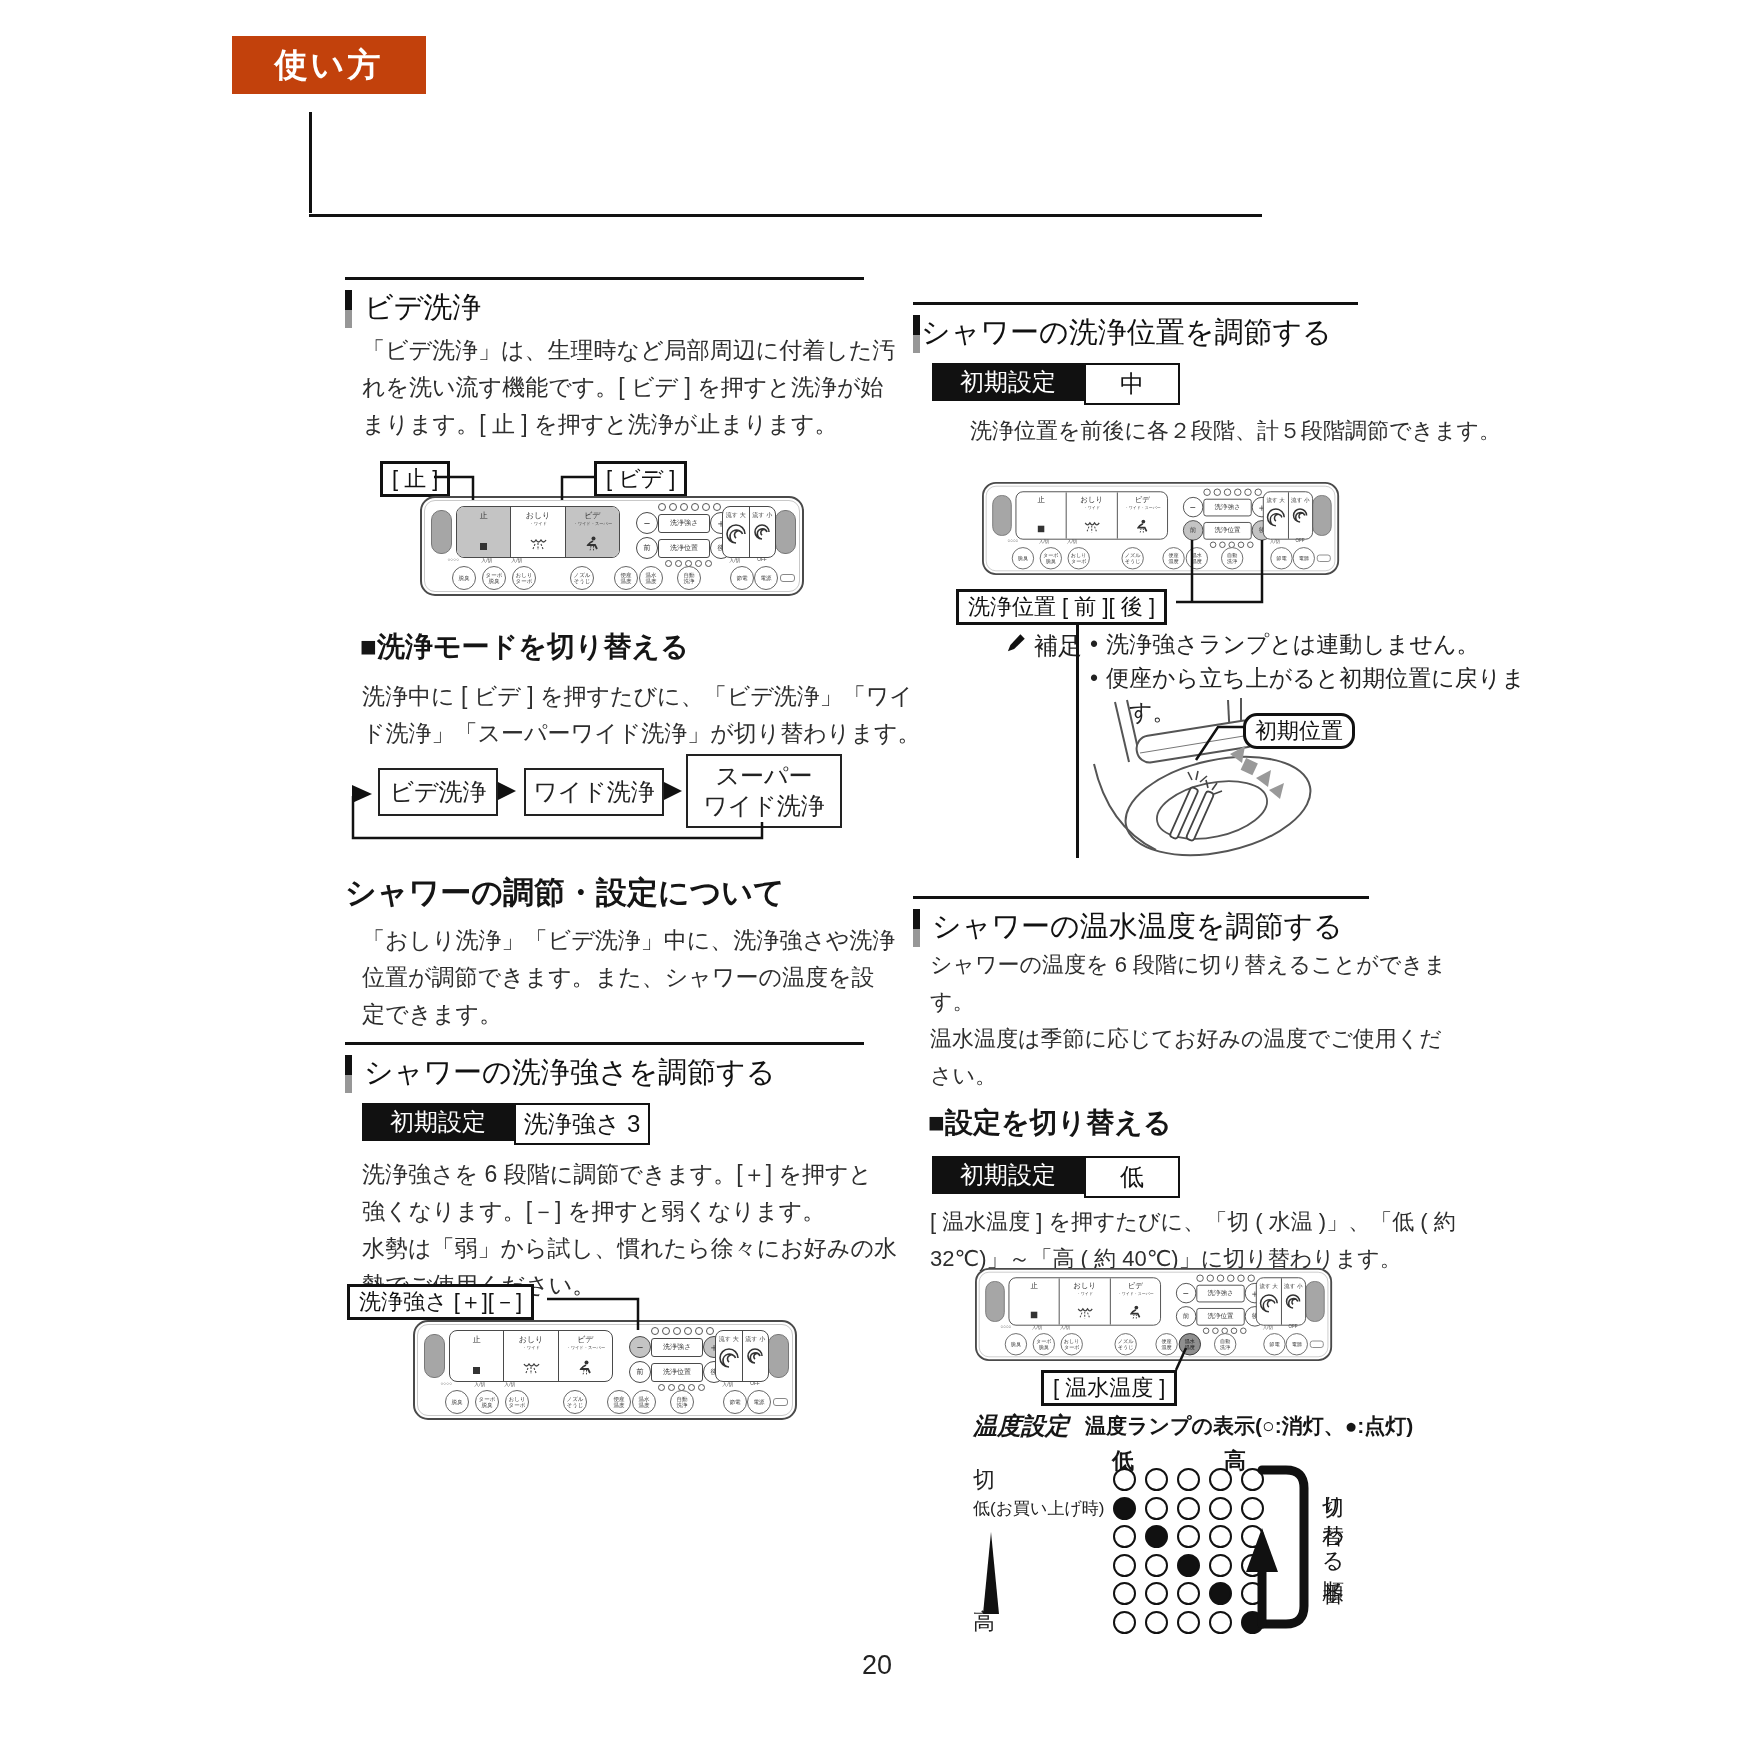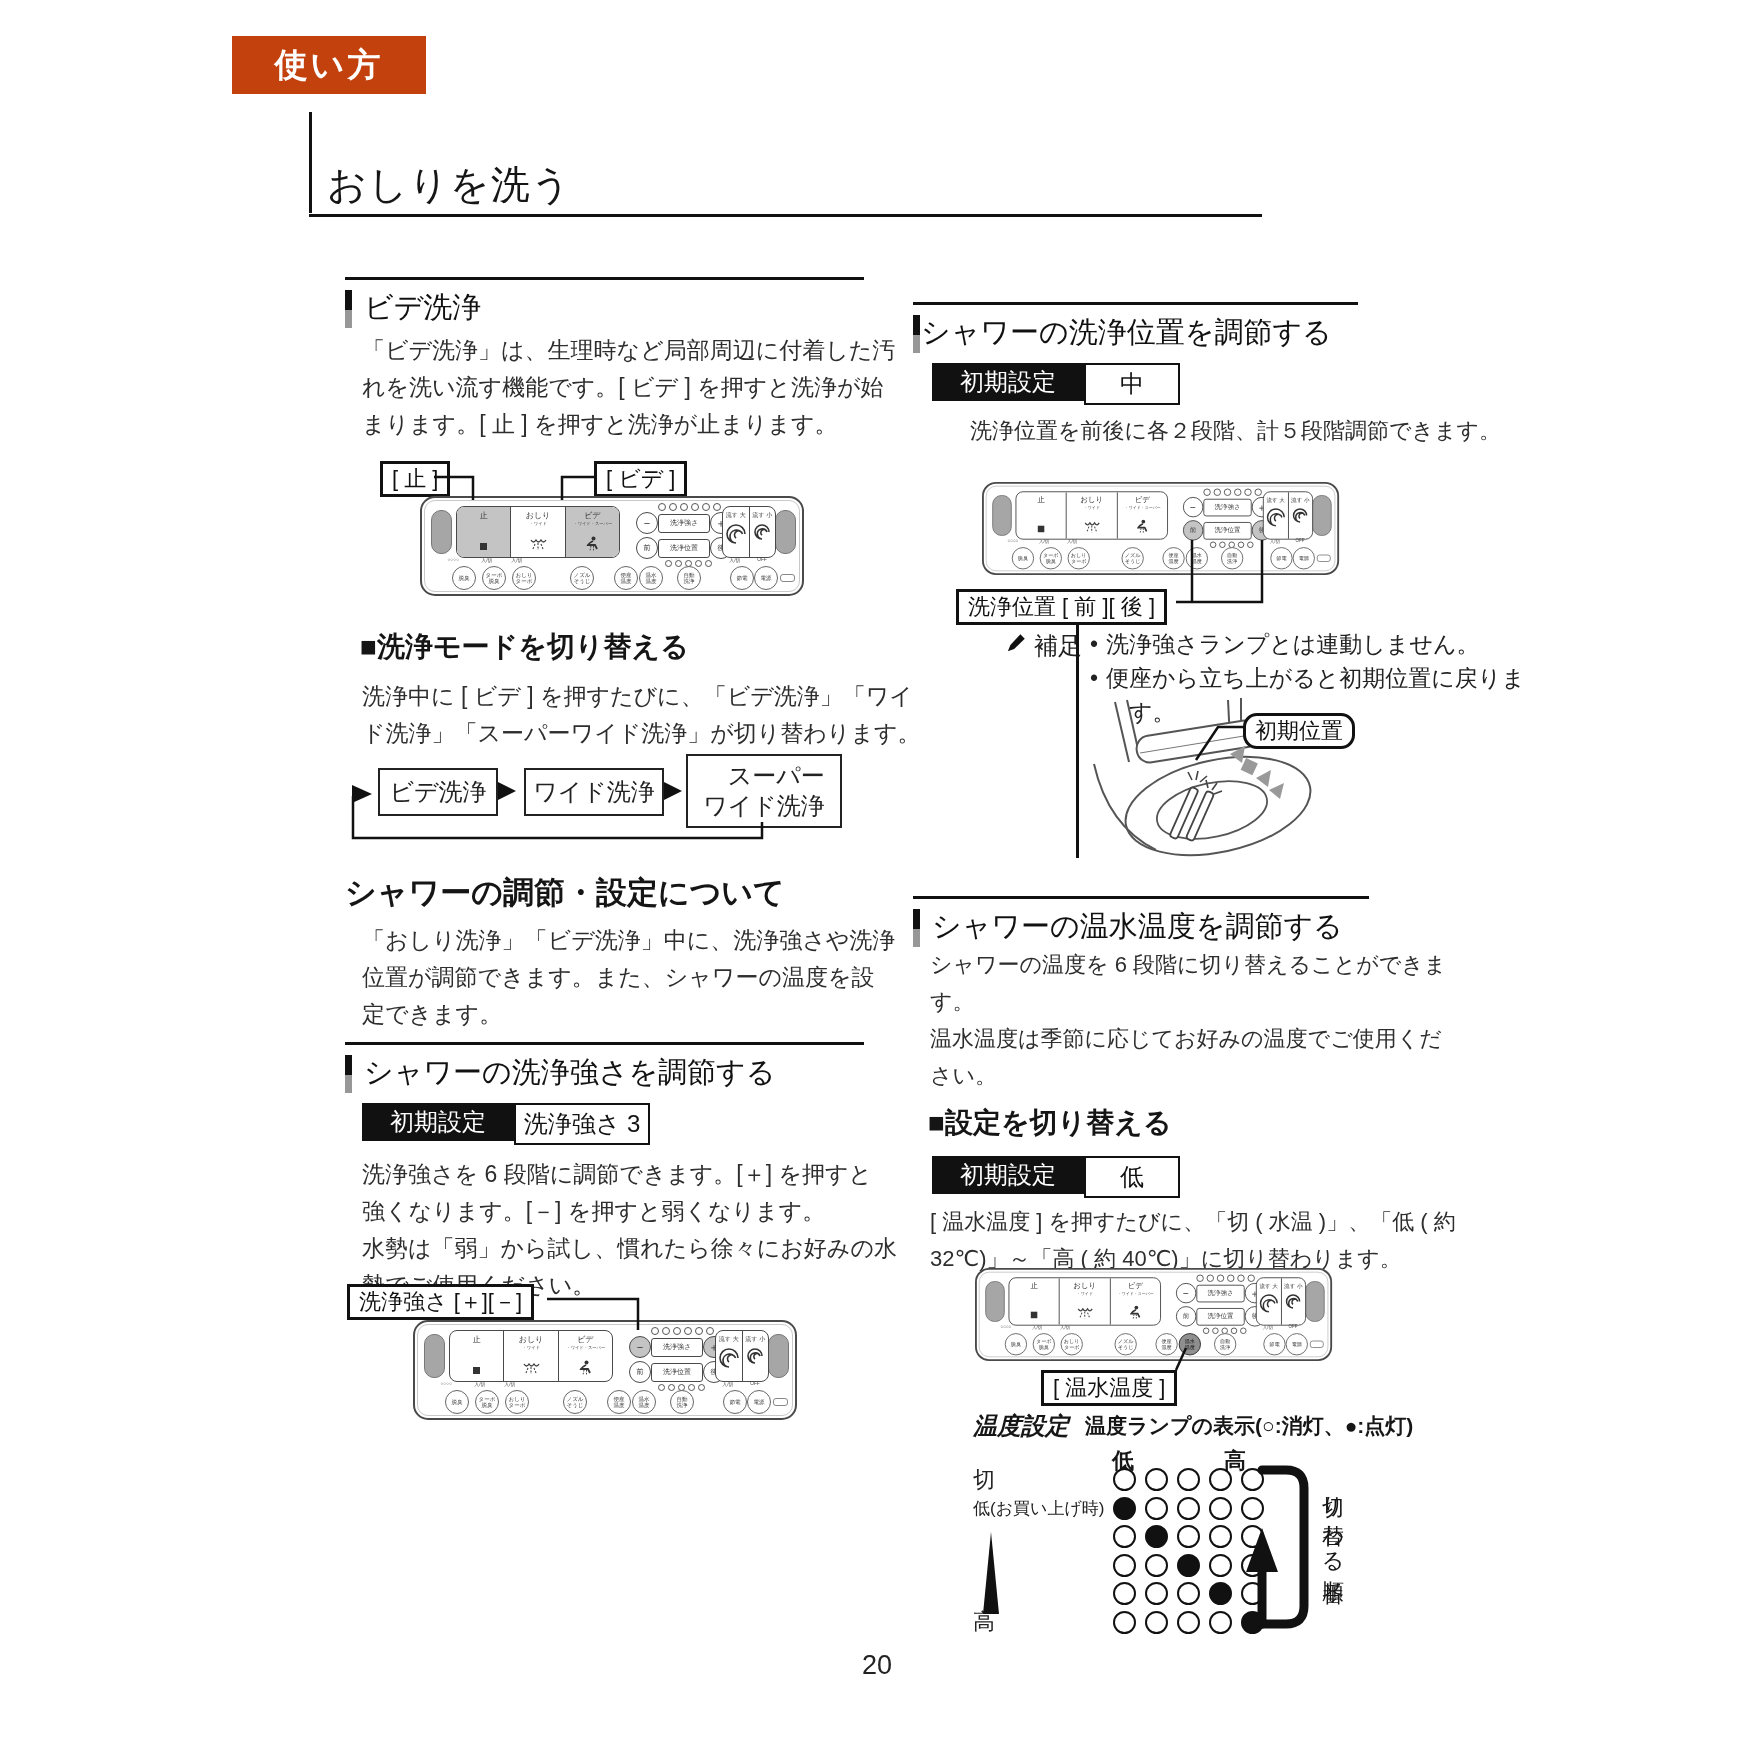--- a/index.html
+++ b/index.html
@@ -79,21 +79,20 @@
   .pageno{position:absolute;font-size:27px;color:#222;}
   svg.overlay{position:absolute;left:0;top:0;pointer-events:none;}
 </style>
 </head>
 <body>
 
 <div class="page">
 
   <div class="tag">使い方</div>
   <div class="title-vline"></div>
-  <div class="page-title">おしりを洗う</div>
   <div class="title-rule"></div>
 
   <div class="sechead" style="left:345px;top:277px;width:500px;">
     <span>ビデ洗浄</span>
   </div>
   <div class="body" style="left:362px;top:332px;">「ビデ洗浄」は、生理時など局部周辺に付着した汚<br>れを洗い流す機能です。[ ビデ ] を押すと洗浄が始<br>まります。[ 止 ] を押すと洗浄が止まります。</div>
 
   <div class="callout" style="left:380px;top:461px;">[ 止 ]</div>
   <div class="callout" style="left:594px;top:461px;">[ ビデ ]</div>
   <div class="panel-slot" style="left:420px;top:496px;">
@@ -178,21 +177,21 @@
         <span class="p-tiny" style="left:334px;top:58px">OFF</span>
         <span class="p-bar"></span>
       </div>
     </div>
 
   <div class="subhead" style="left:360px;top:628px;">■洗浄モードを切り替える</div>
   <div class="body" style="left:362px;top:678px;">洗浄中に [ ビデ ] を押すたびに、「ビデ洗浄」「ワイ<br>ド洗浄」「スーパーワイド洗浄」が切り替わります。</div>
 
   <div class="flowbox" style="left:378px;top:768px;width:116px;height:44px;">ビデ洗浄</div>
   <div class="flowbox" style="left:524px;top:768px;width:136px;height:44px;">ワイド洗浄</div>
-  <div class="flowbox" style="left:686px;top:754px;width:152px;height:70px;text-align:right;">スーパー<br>ワイド洗浄</div>
+  <div class="flowbox" style="left:686px;top:754px;width:152px;height:70px;">スーパー<br>ワイド洗浄</div>
 
   <div class="bighead" style="left:345px;top:872px;">シャワーの調節・設定について</div>
   <div class="body" style="left:362px;top:922px;">「おしり洗浄」「ビデ洗浄」中に、洗浄強さや洗浄<br>位置が調節できます。また、シャワーの温度を設<br>定できます。</div>
 
   <div class="sechead" style="left:345px;top:1042px;width:500px;">
     <span>シャワーの洗浄強さを調節する</span>
   </div>
   <div class="bdg k" style="left:362px;top:1103px;">初期設定</div>
   <div class="bdg v" style="left:514px;top:1103px;width:132px;">洗浄強さ 3</div>
   <div class="body" style="left:362px;top:1156px;">洗浄強さを 6 段階に調節できます。[＋] を押すと<br>強くなります。[－] を押すと弱くなります。<br>水勢は「弱」から試し、慣れたら徐々にお好みの水<br>勢でご使用ください。</div>

